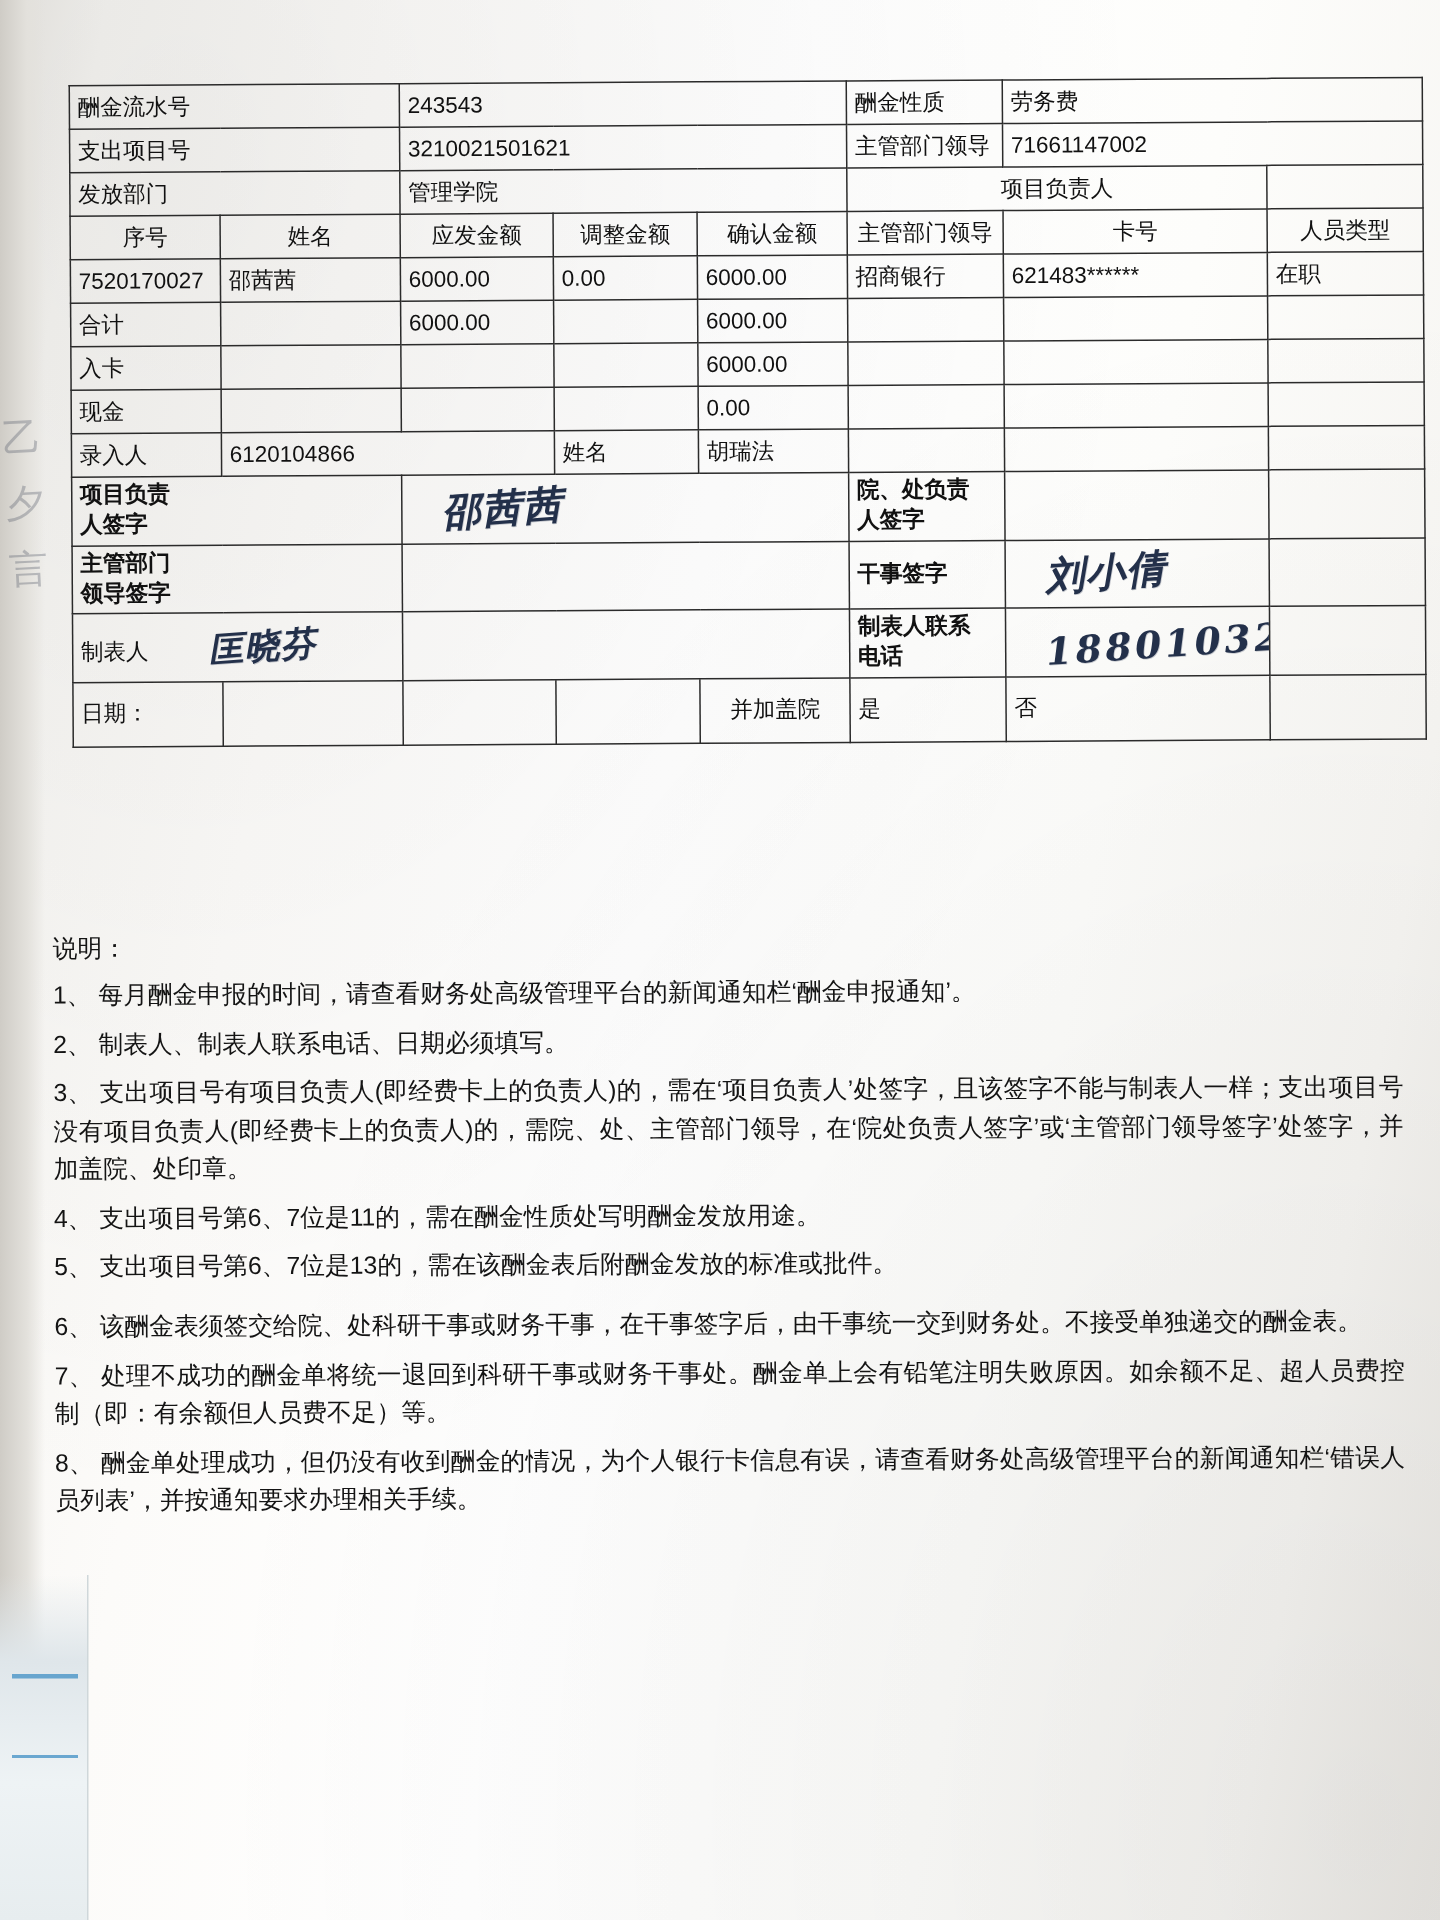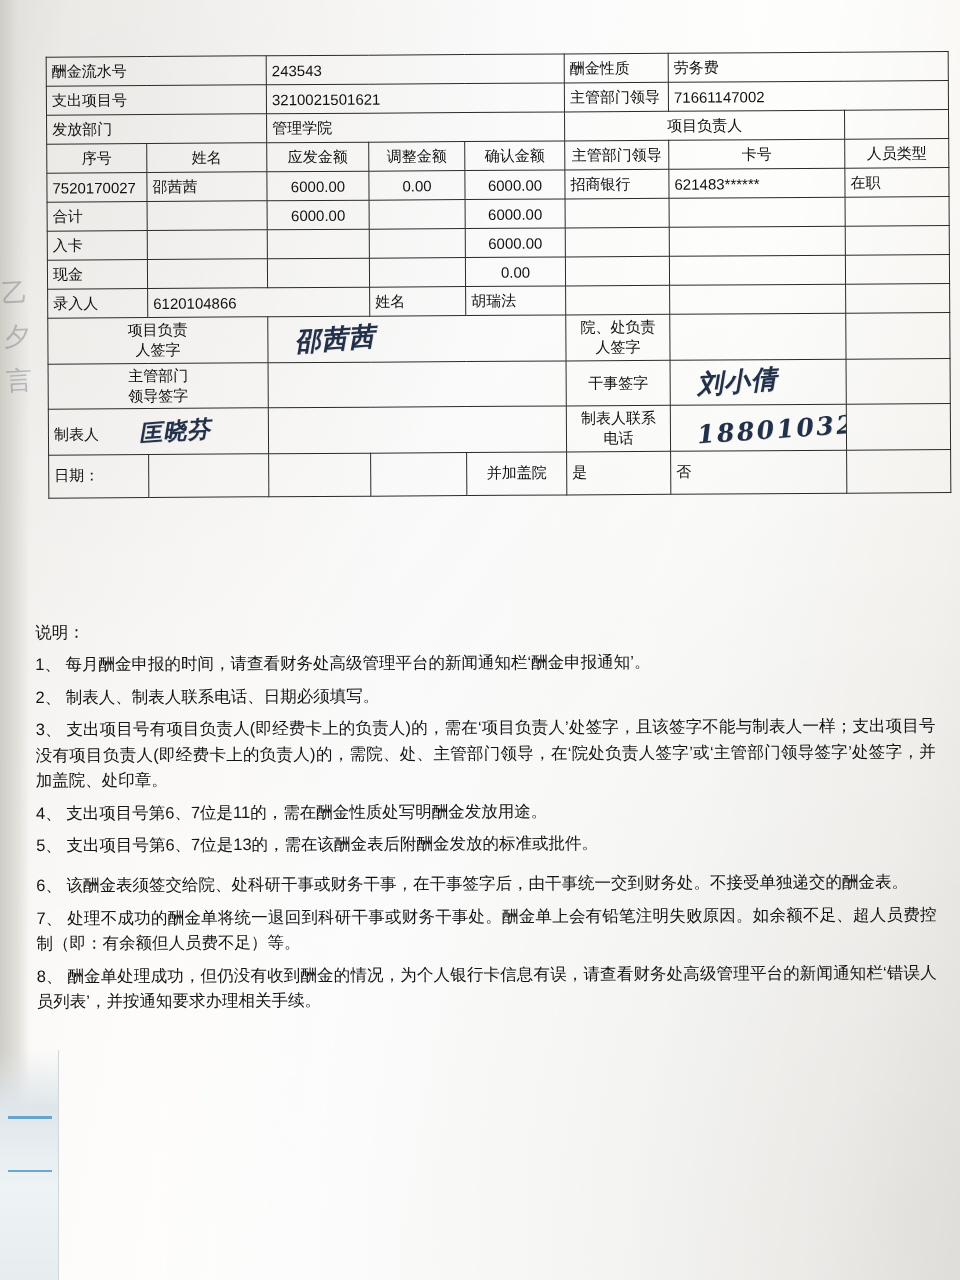--- a/index.html
+++ b/index.html
@@ -93,28 +93,29 @@
     font-size: 15px;
     padding: 2px 5px;
     height: 24px;
     vertical-align: middle;
     color: #111;
     white-space: nowrap;
     overflow: hidden;
   }
   td.lbl { font-size: 15.5px; }
   td.ctr { text-align: center; }
-  td.rgt { text-align: center; padding-right: 8px; }
+  td.rgt { text-align: left; padding-right: 8px; }
   td.tall { height: 66px; }
   td.tall2 { height: 64px; }
   .vcenter-label {
-    text-align: center;
+    text-align: left;
     line-height: 1.35;
     font-size: 15.5px;
     white-space: normal;
+    font-weight: bold;
   }
 
   
   .sig {
     font-family: "DejaVu Serif", serif;
     color: #23304a;
     font-size: 26px;
     letter-spacing: 1px;
     transform: rotate(-4deg);
     display: inline-block;

